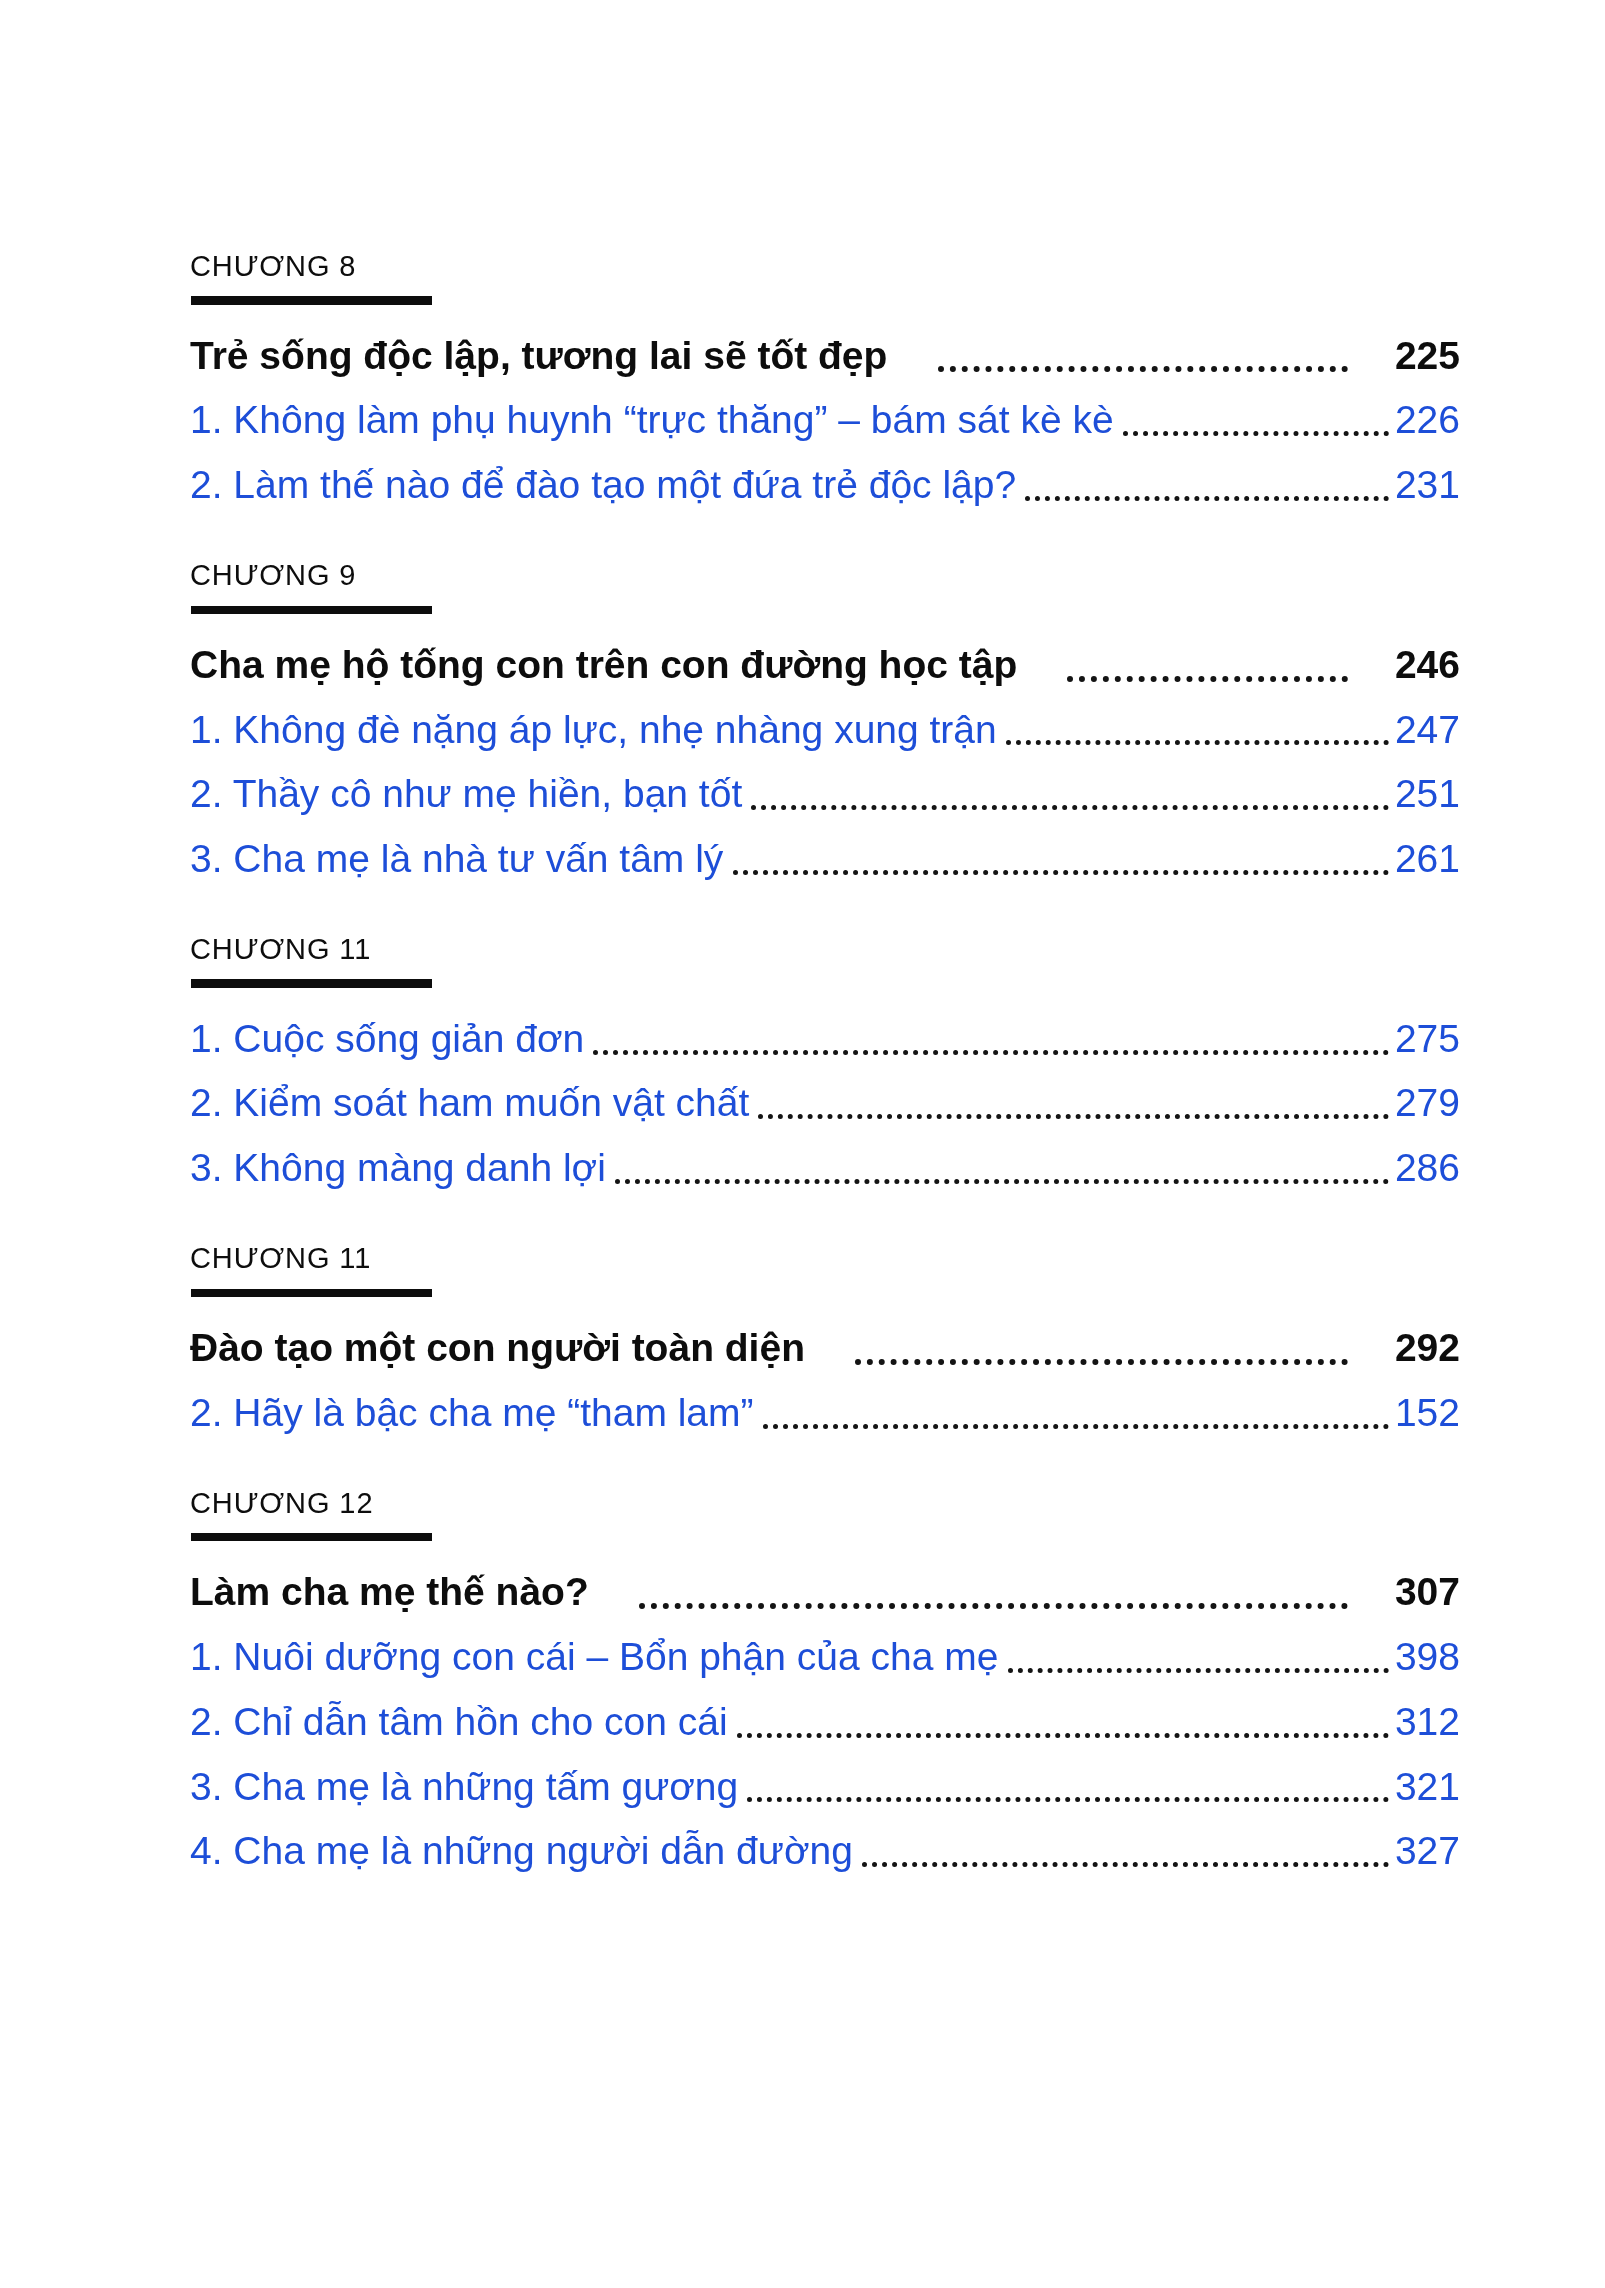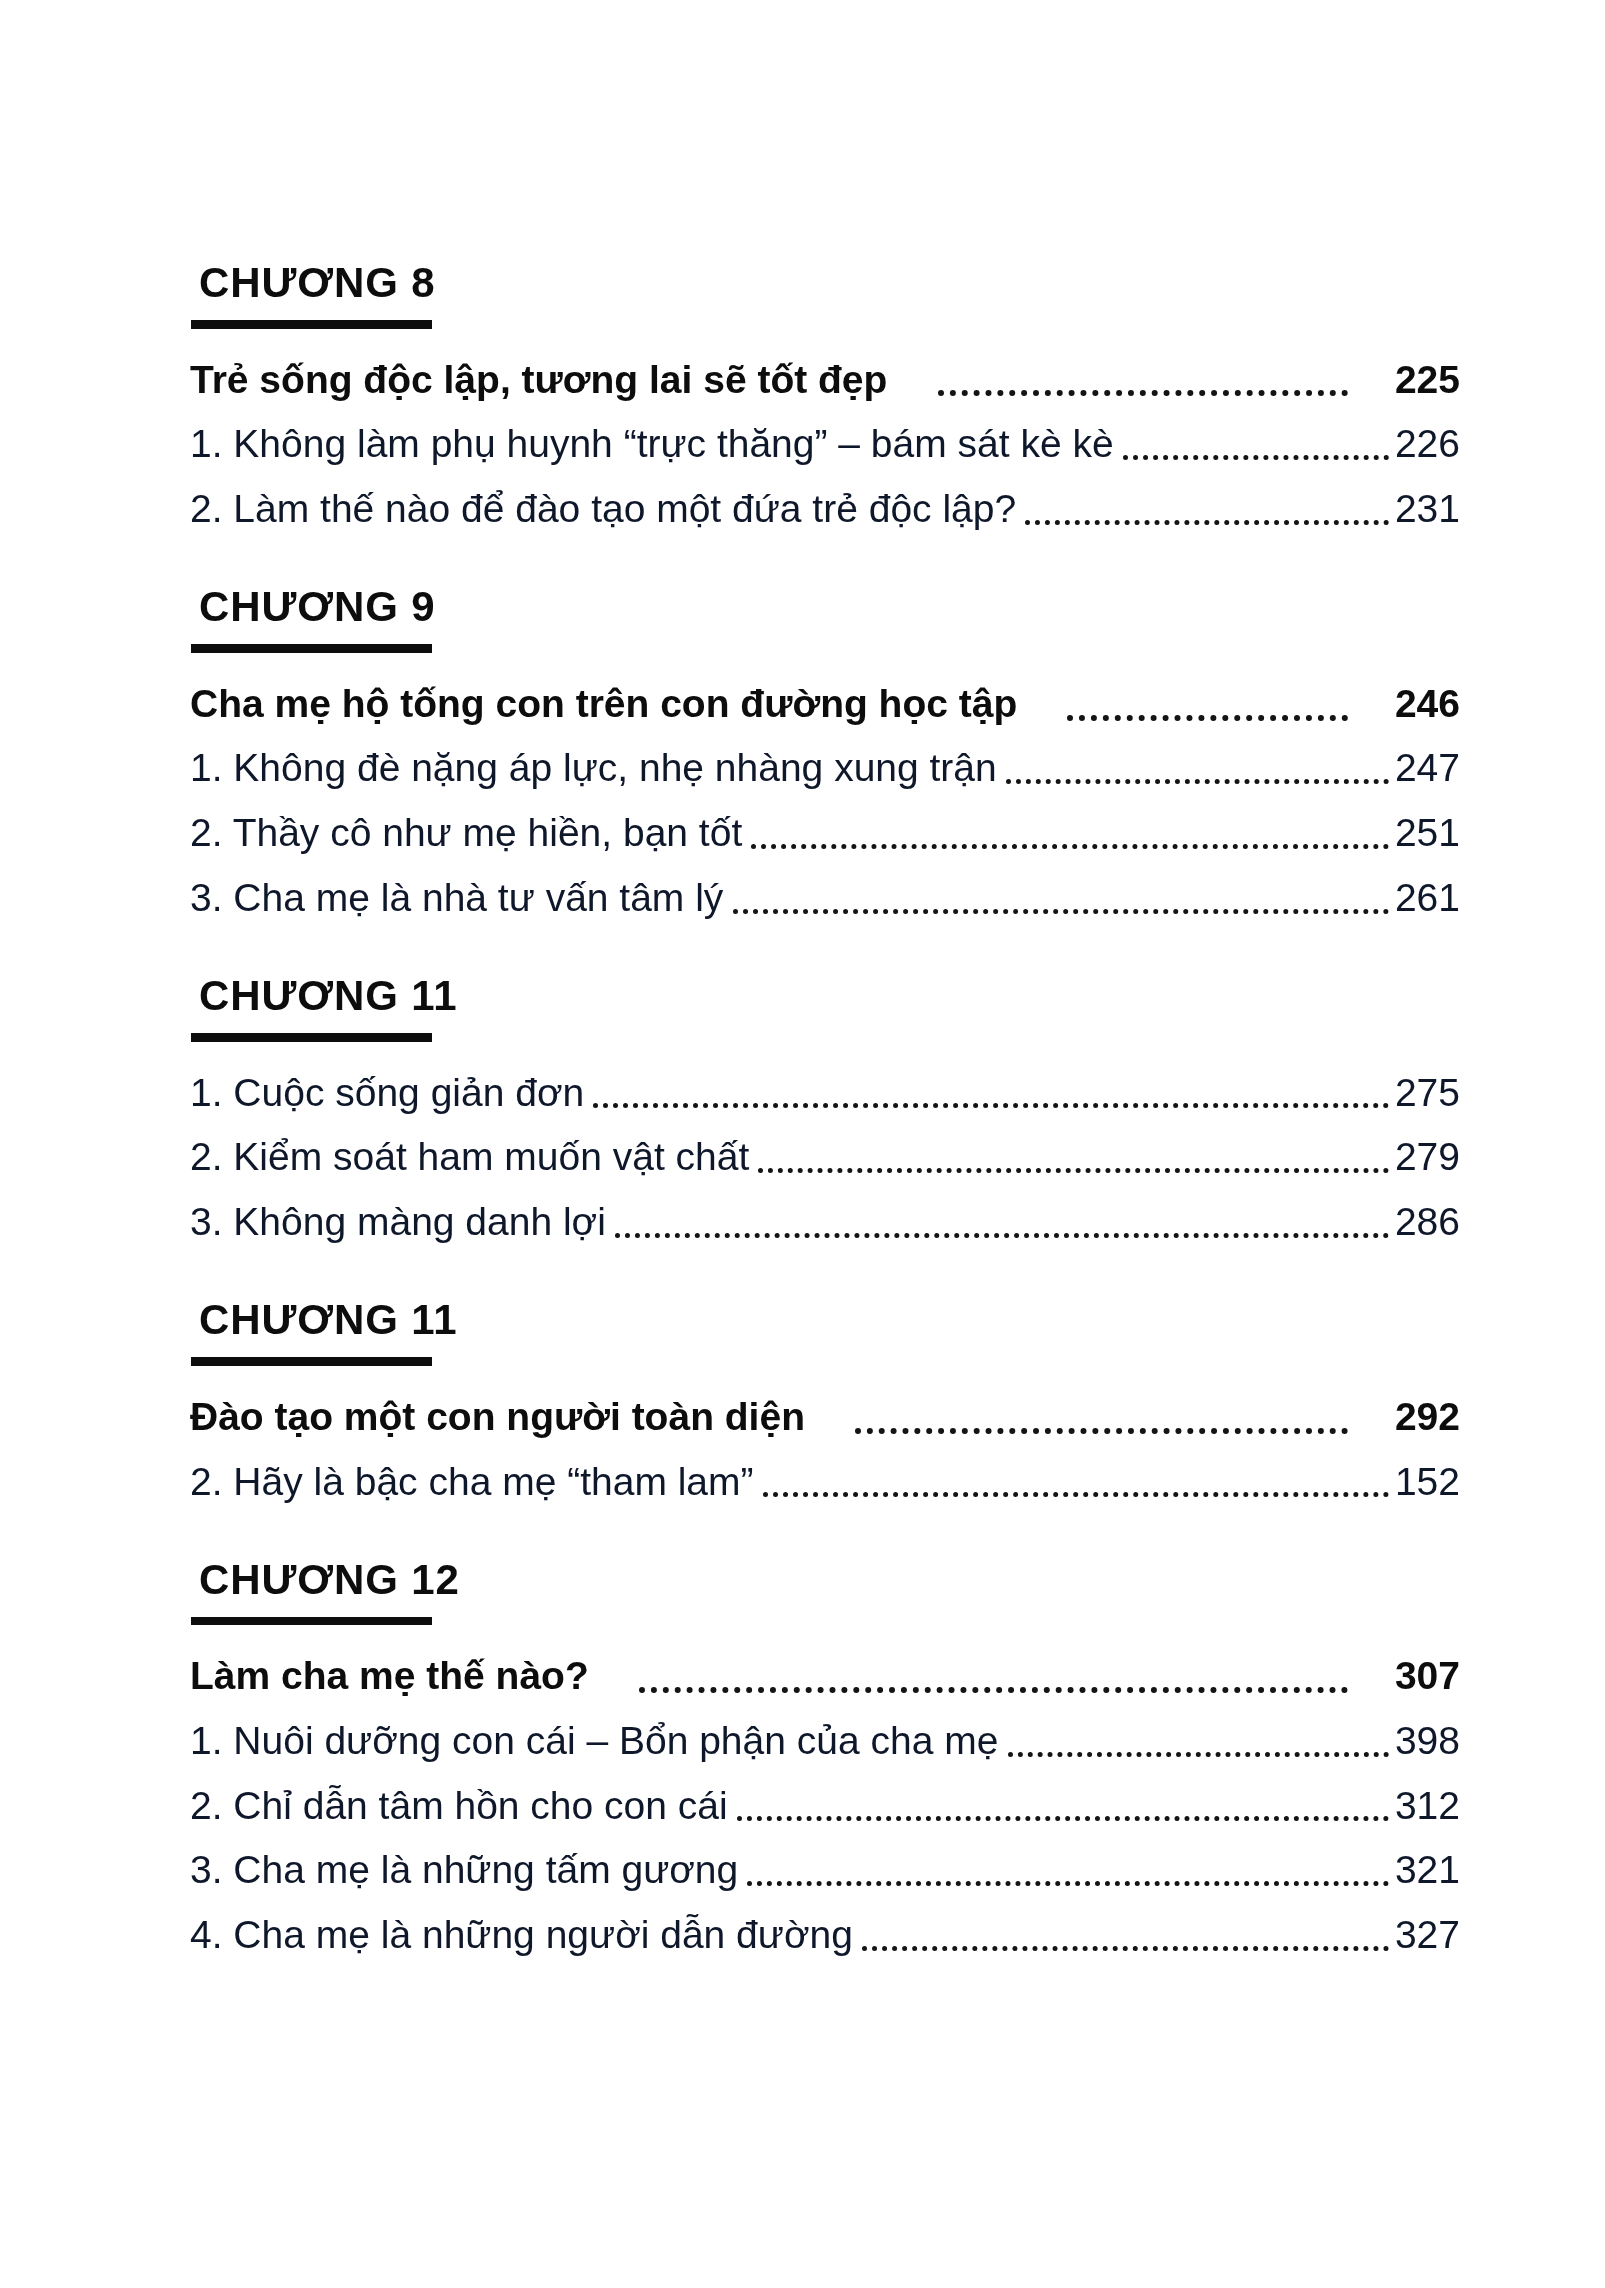--- a/index.html
+++ b/index.html
@@ -4,27 +4,27 @@
 <style>
   html,body{margin:0;padding:0;background:#e8e8e8;}
   .page{
     width:1605px;height:2288px;background:#ffffff;position:relative;
     font-family:"Liberation Sans", sans-serif;color:#111111;overflow:hidden;
   }
   .toc{position:absolute;left:190px;right:145px;top:250px;}
   .chapter{margin:0;}
   .chapter + .chapter{margin-top:50px;}
   .ch{
-    margin:9px;font-size:42px;font-weight:bold;letter-spacing:0.9px;
+    margin:0;font-size:29px;font-weight:normal;letter-spacing:0.9px;
     color:#0d0d0d;line-height:1.15;
   }
   .rule{width:241px;height:8.3px;background:#0d0d0d;margin:13px 0 26px 0.9px;}
   .row{
     display:flex;align-items:flex-end;font-size:39px;line-height:1.26;
-    margin-bottom:15.6px;color:#0f172a;
+    margin-bottom:15.6px;color:#1d4ed8;
   }
   .row .t{white-space:nowrap;}
   .row .leader{
     flex:1;border-bottom:5.5px dotted #141414;
     margin:0 5.5px 8.3px 9.2px;min-width:27.5px;
   }
   .row .p{white-space:nowrap;}
   .row.bold{font-weight:bold;color:#0d0d0d;gap:41px;}
   .row.bold .leader{border-bottom-width:6.4px;margin-bottom:7.3px;}
 </style>

